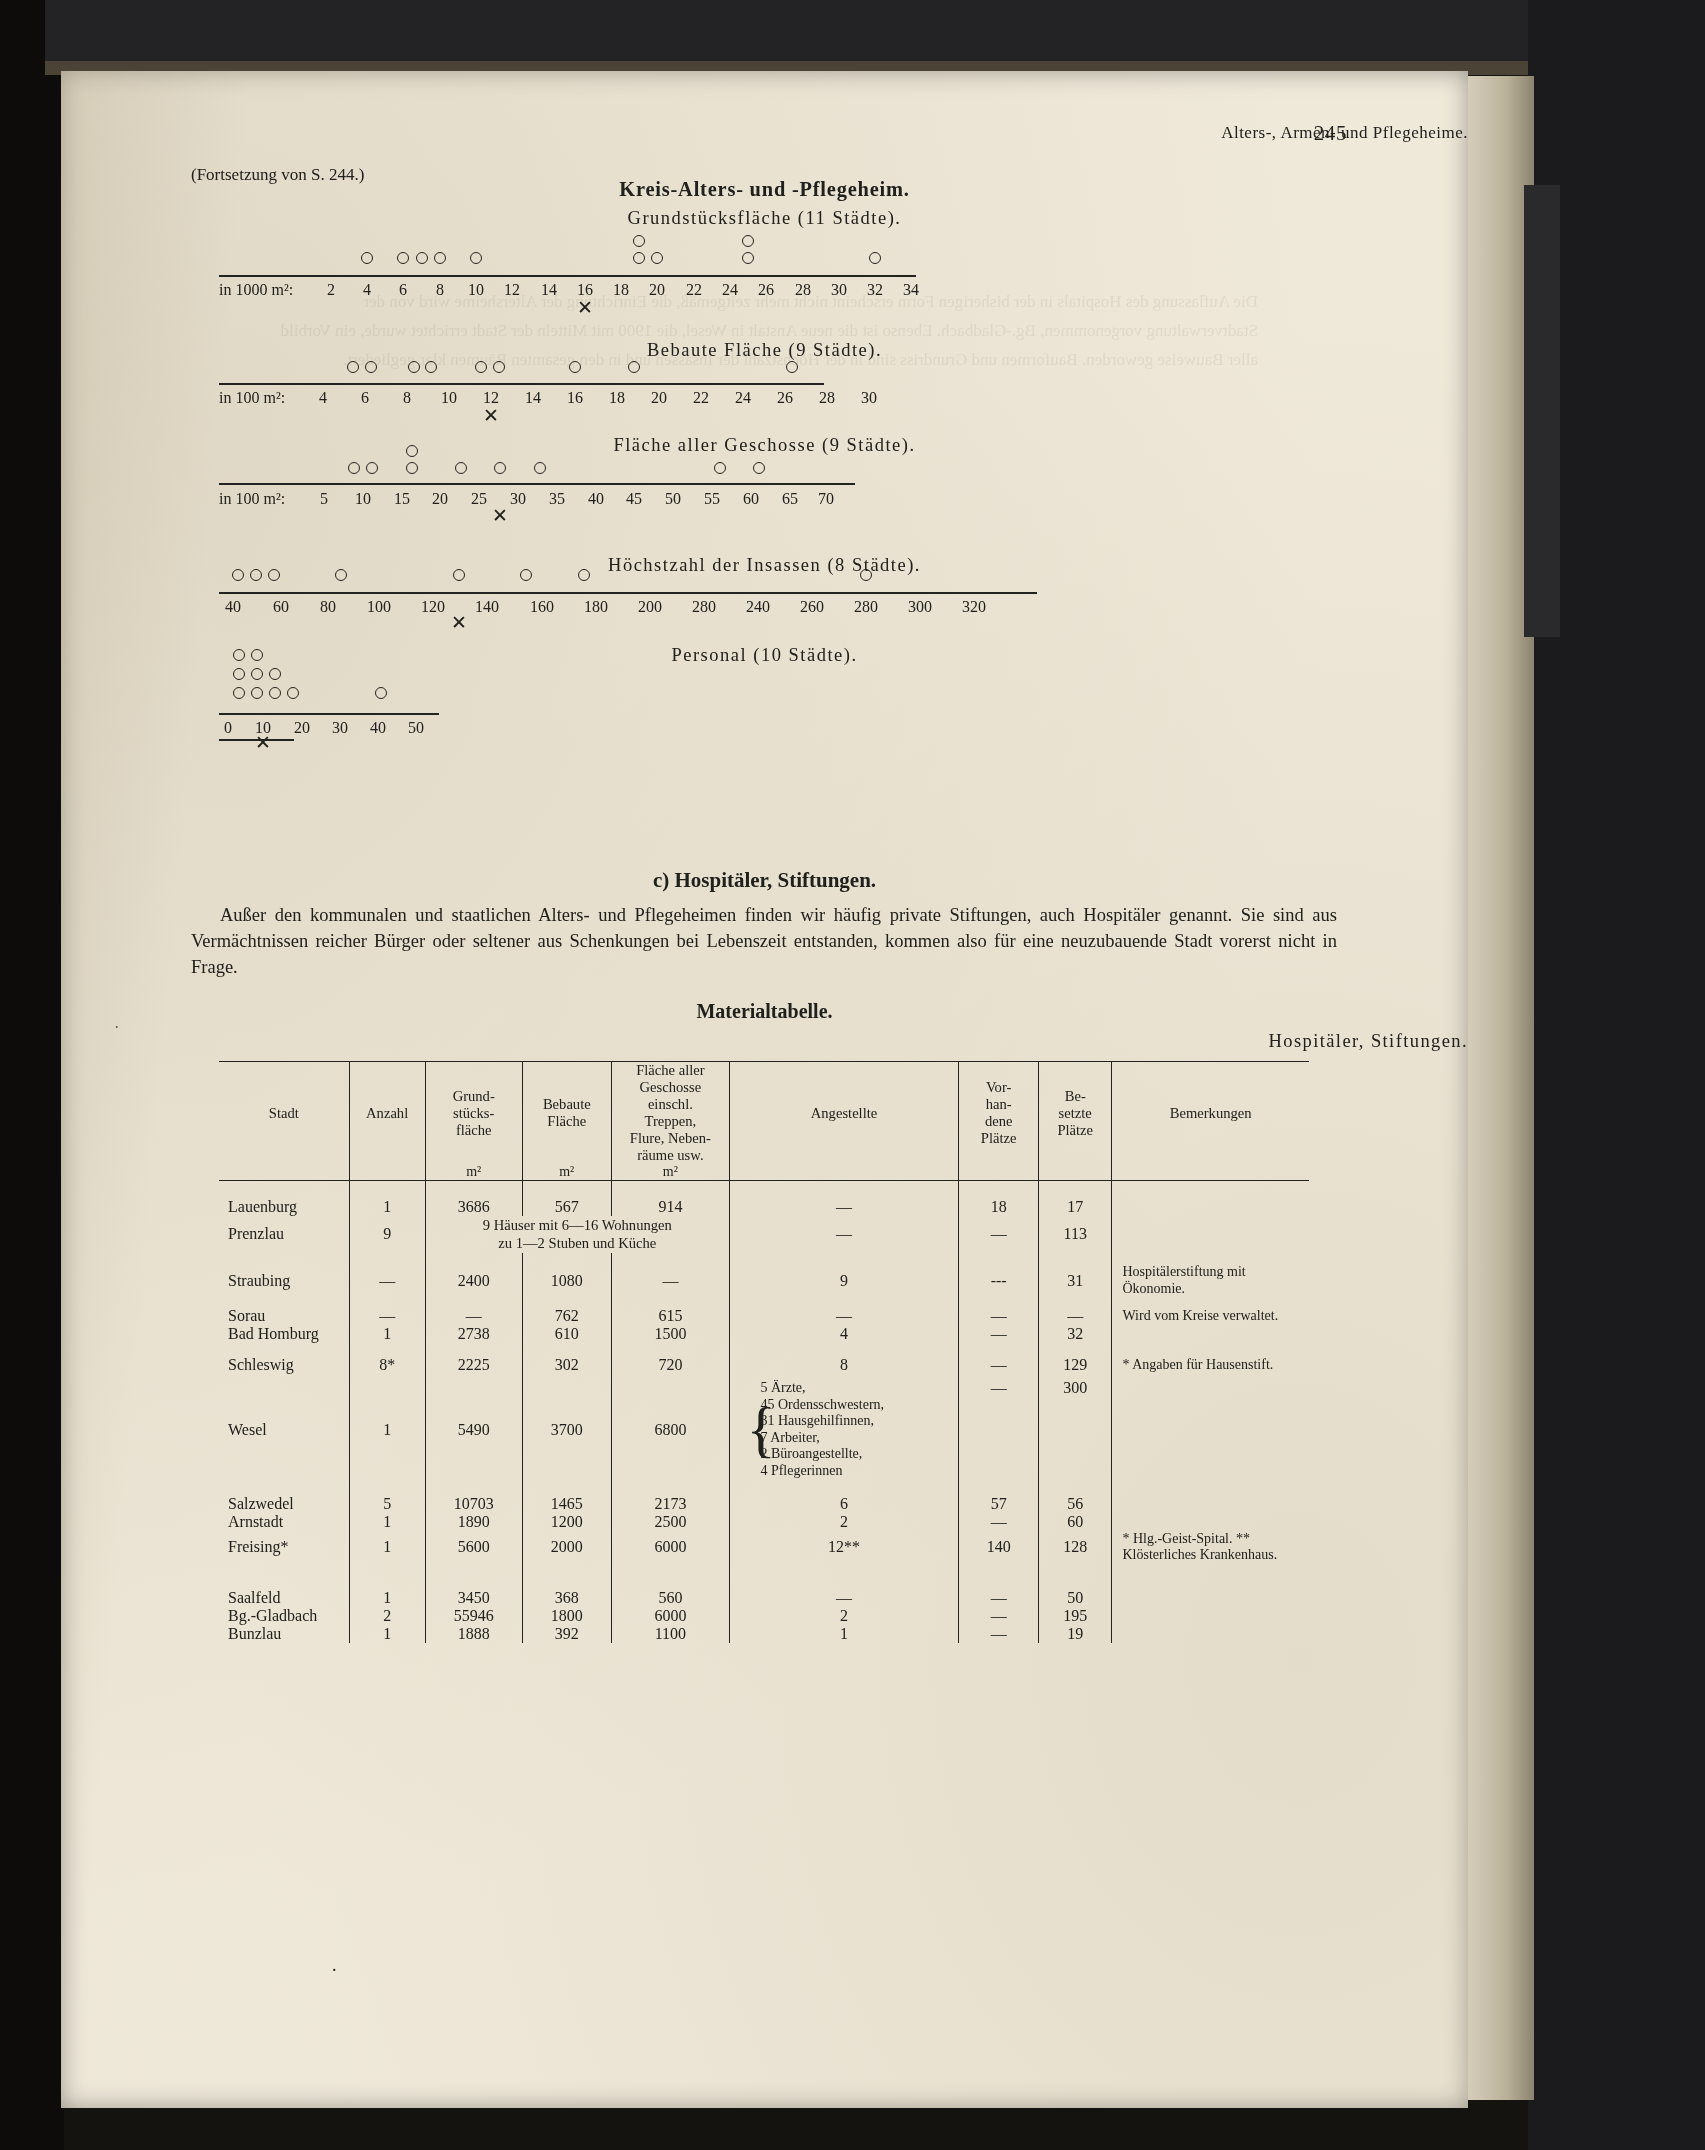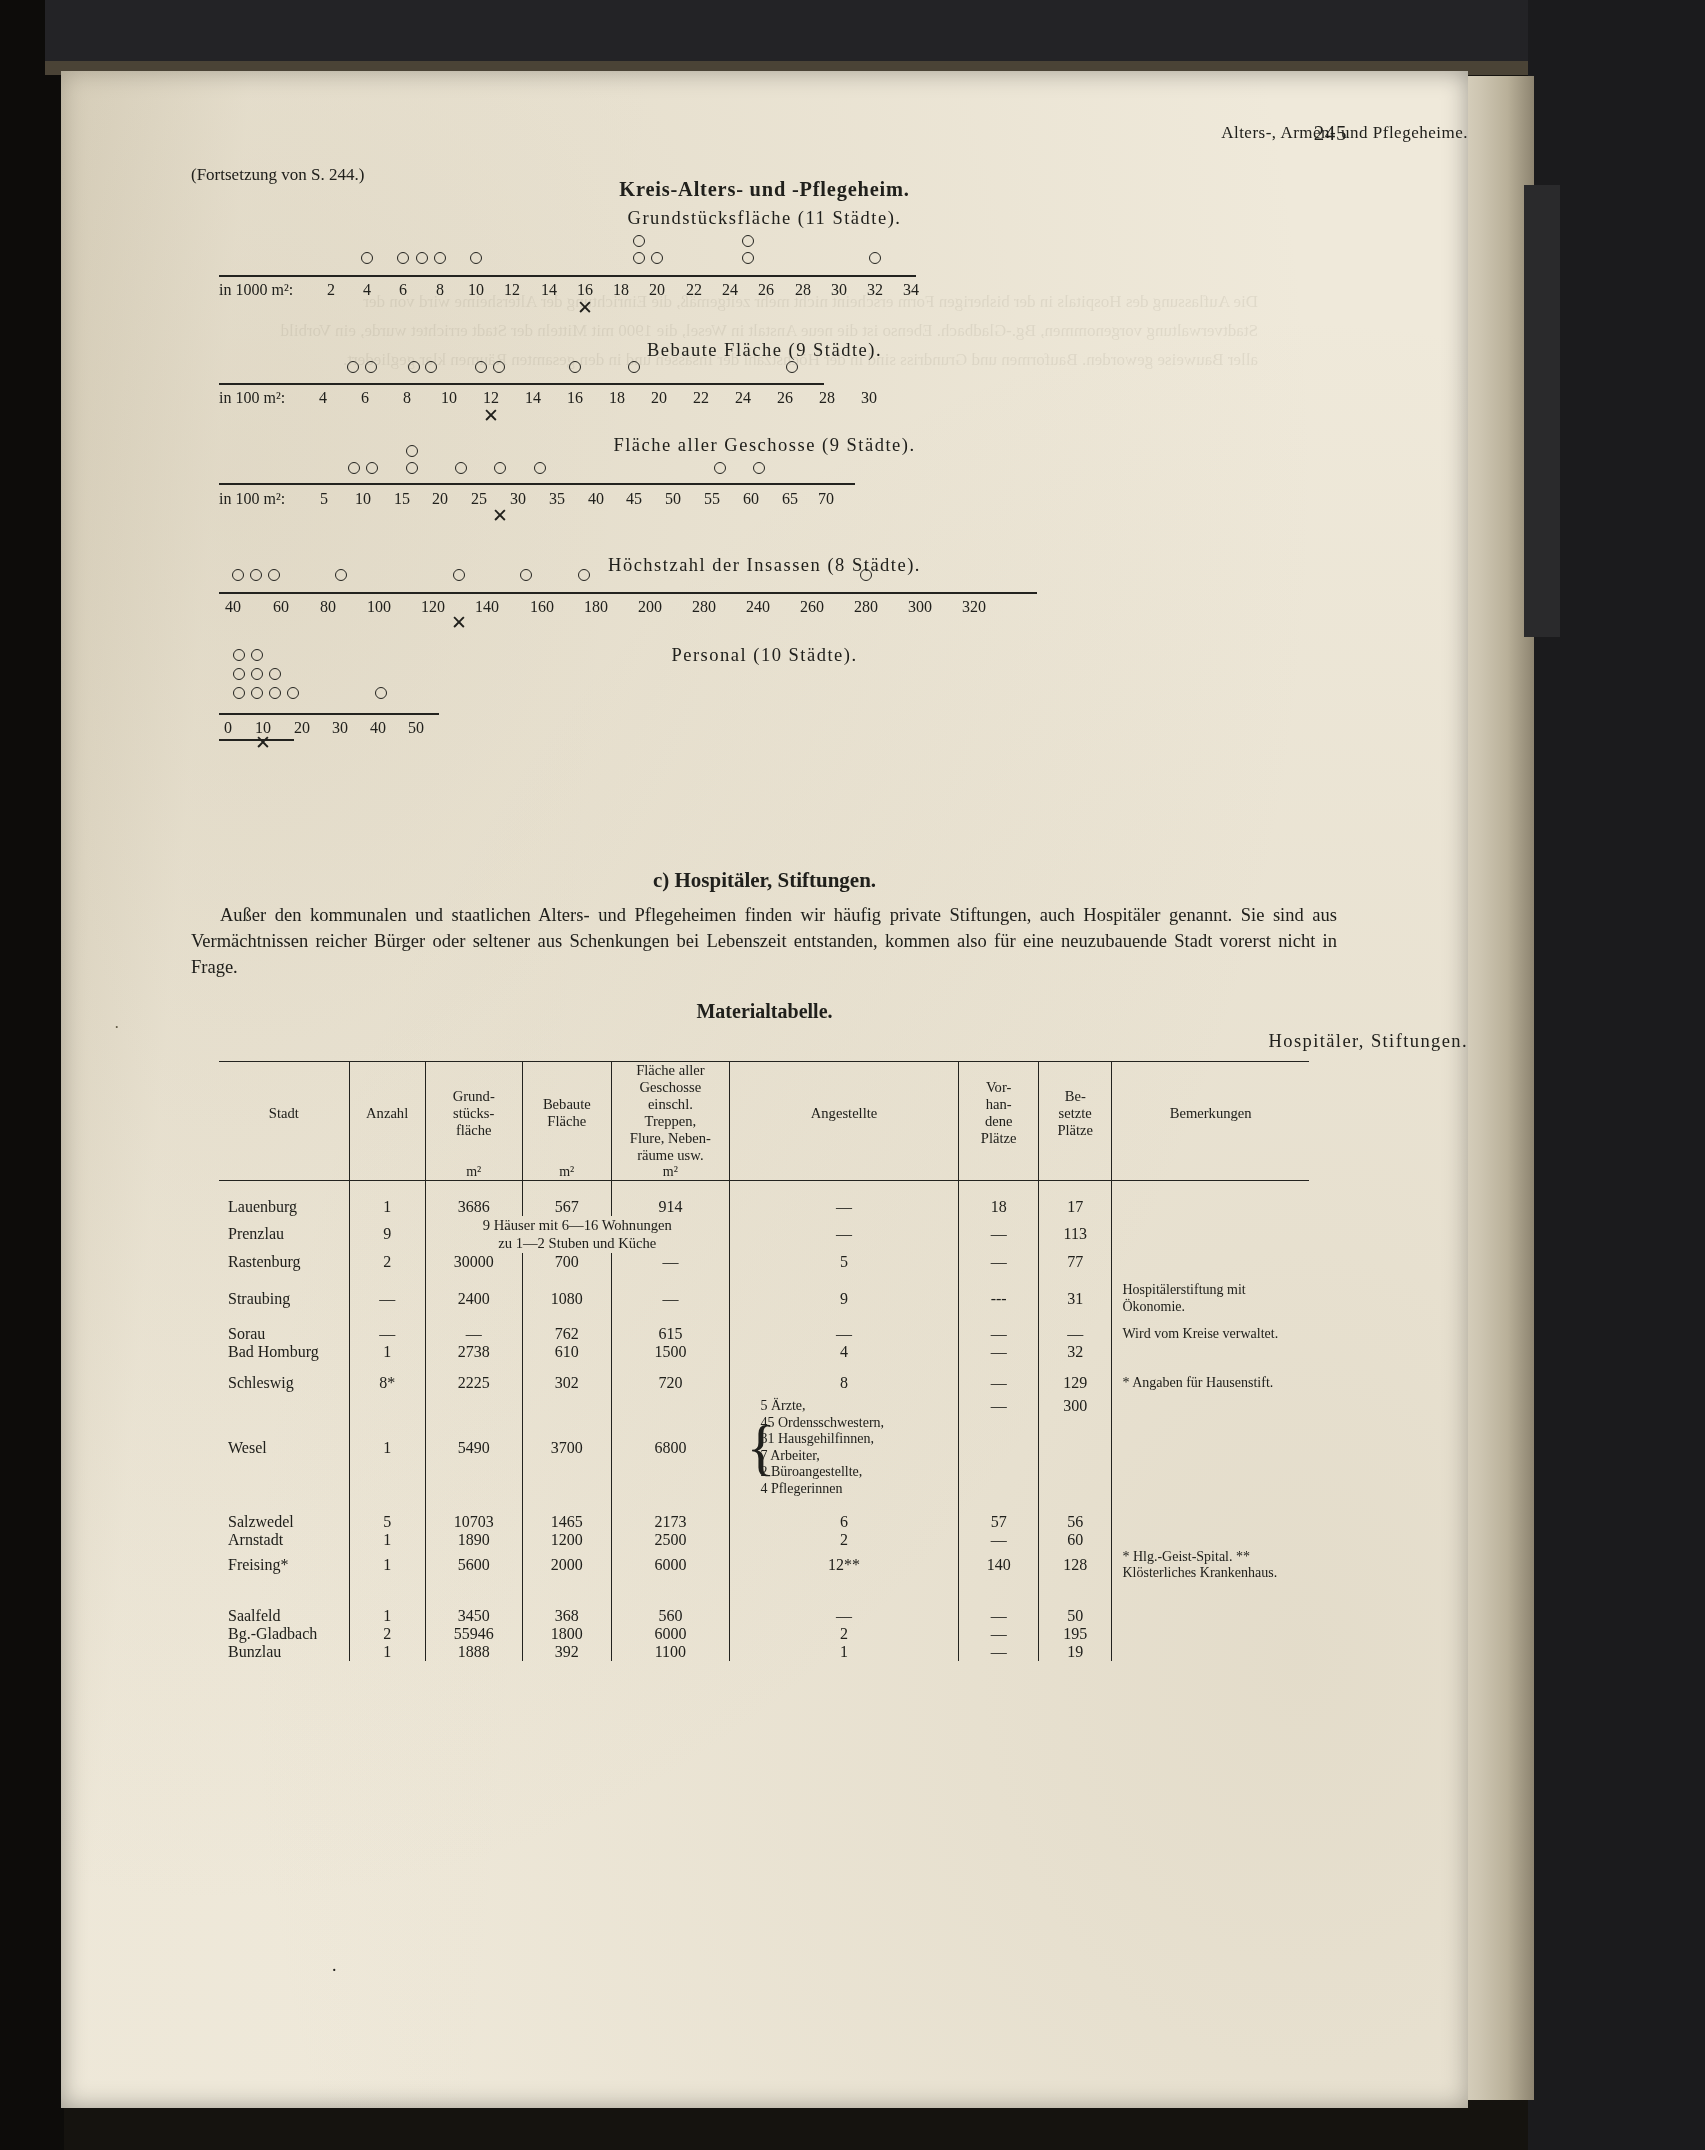--- a/index.html
+++ b/index.html
@@ -540,31 +540,20 @@
             <td class="vl spanned" colspan="3">
               <span>9 Häuser mit 6—16 Wohnungen</span><br>
               <span>zu 1—2 Stuben und Küche</span>
             </td>
             <td class="vl c">—</td>
             <td class="vl c">—</td>
             <td class="vl c">113</td>
             <td class="rem"></td>
           </tr>
 
-          <tr class="body">
-            <td class="vl rowname">Rastenburg</td>
-            <td class="vl c">2</td>
-            <td class="vl c">30000</td>
-            <td class="vl c">700</td>
-            <td class="vl c">—</td>
-            <td class="vl c">5</td>
-            <td class="vl c">—</td>
-            <td class="vl c">77</td>
-            <td class="rem"></td>
-          </tr>
 
           <tr class="body">
             <td class="vl rowname" style="padding-top:11.5px">Straubing</td>
             <td class="vl c" style="padding-top:11.5px">—</td>
             <td class="vl c" style="padding-top:11.5px">2400</td>
             <td class="vl c" style="padding-top:11.5px">1080</td>
             <td class="vl c" style="padding-top:11.5px">—</td>
             <td class="vl c" style="padding-top:11.5px">9</td>
             <td class="vl c" style="padding-top:11.5px">---</td>
             <td class="vl c" style="padding-top:11.5px">31</td>

